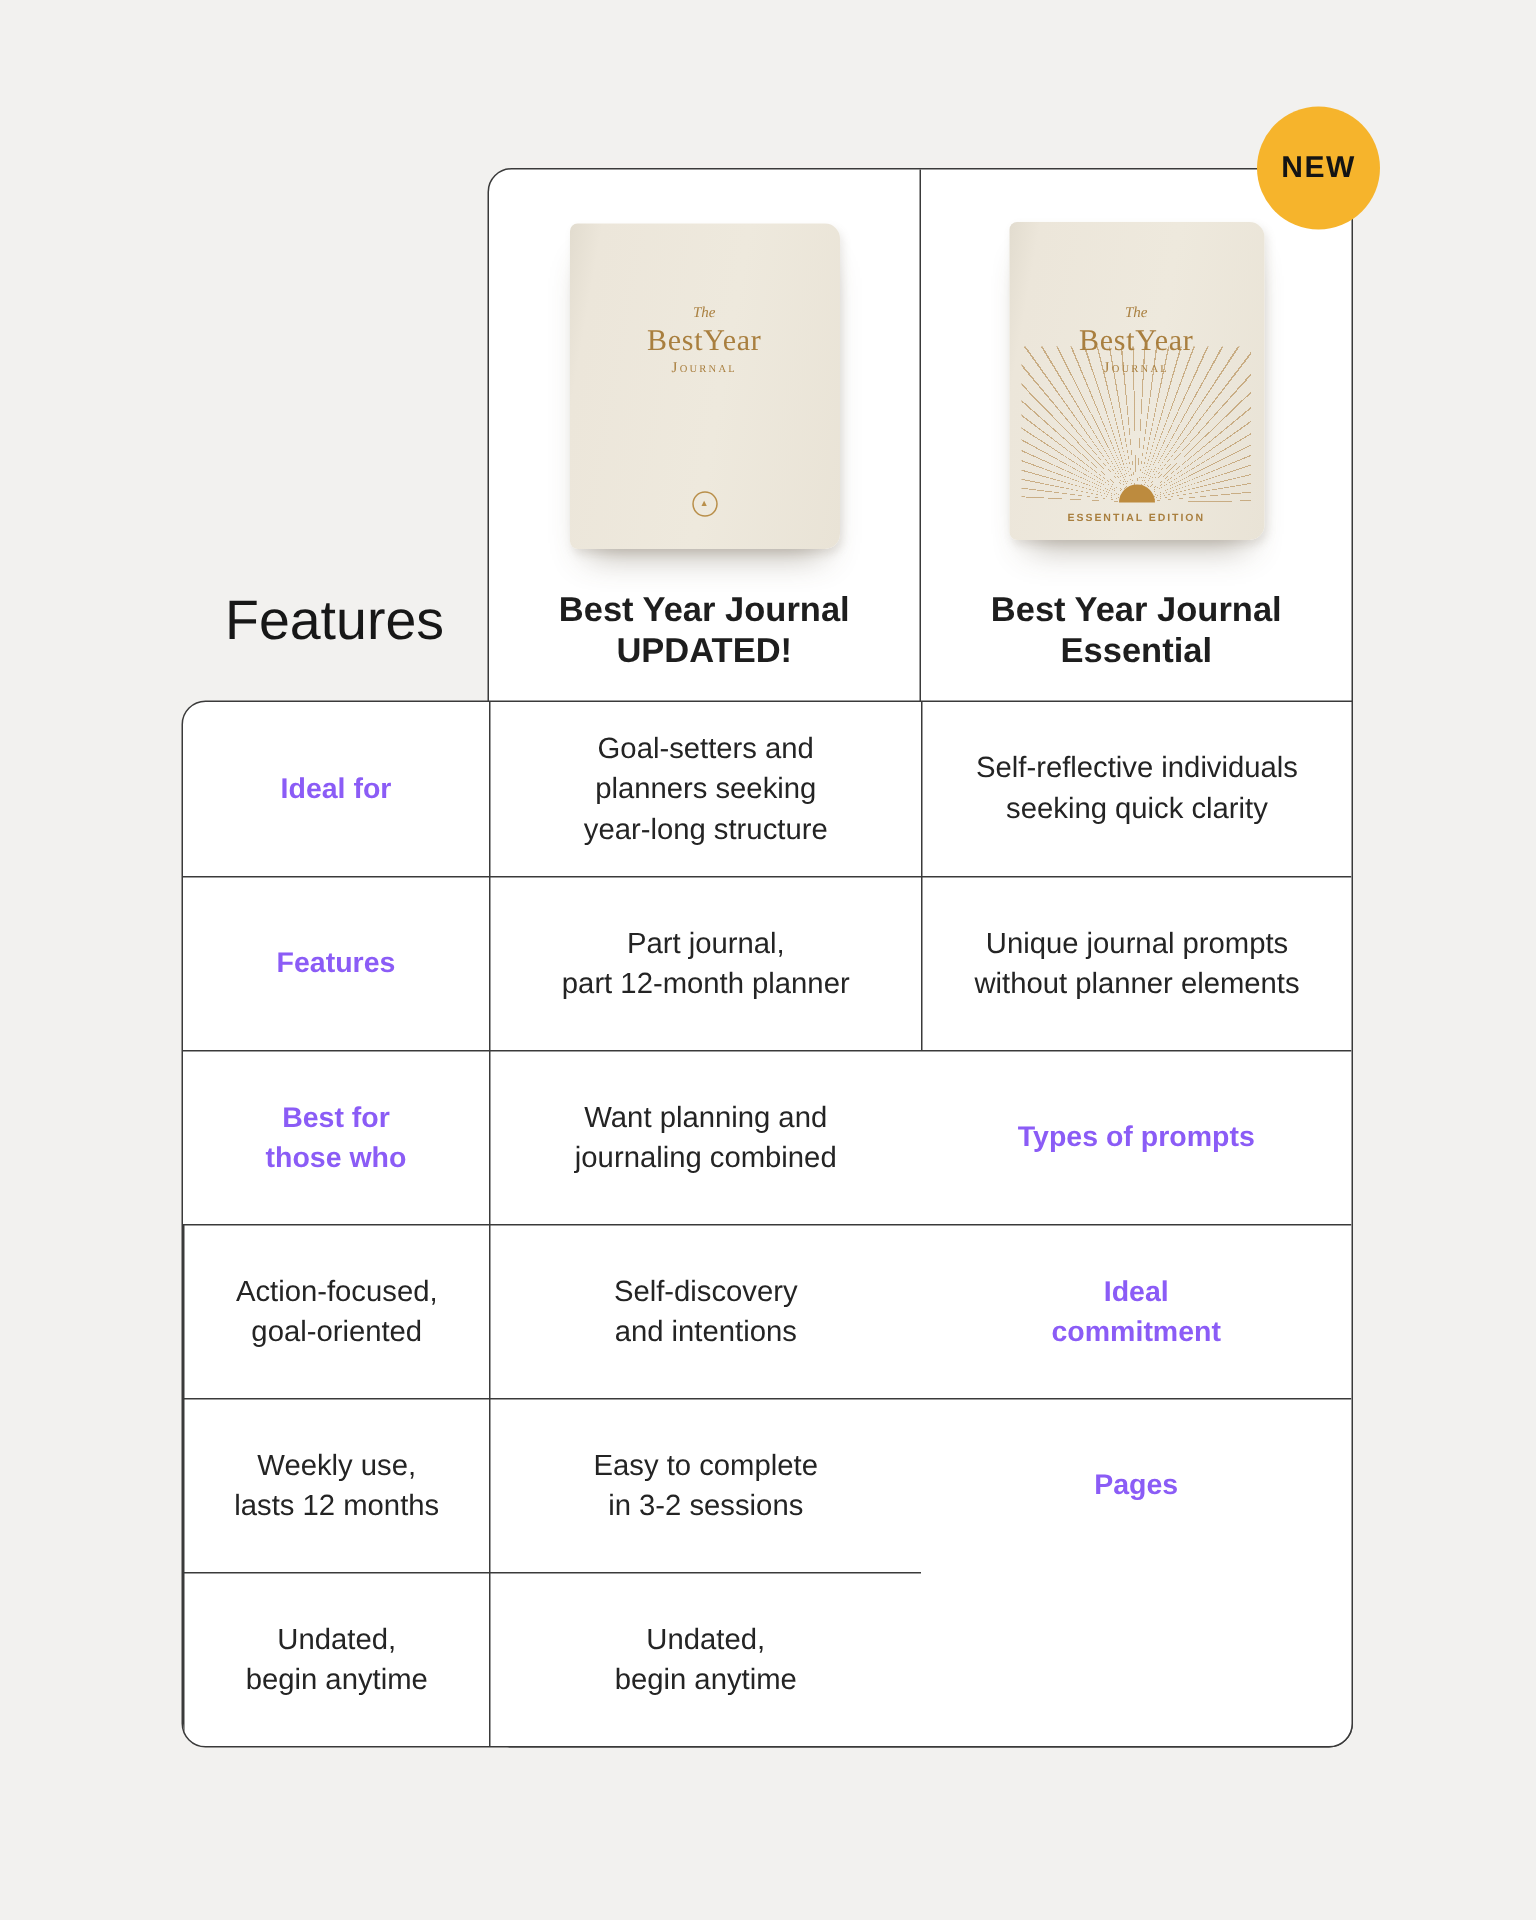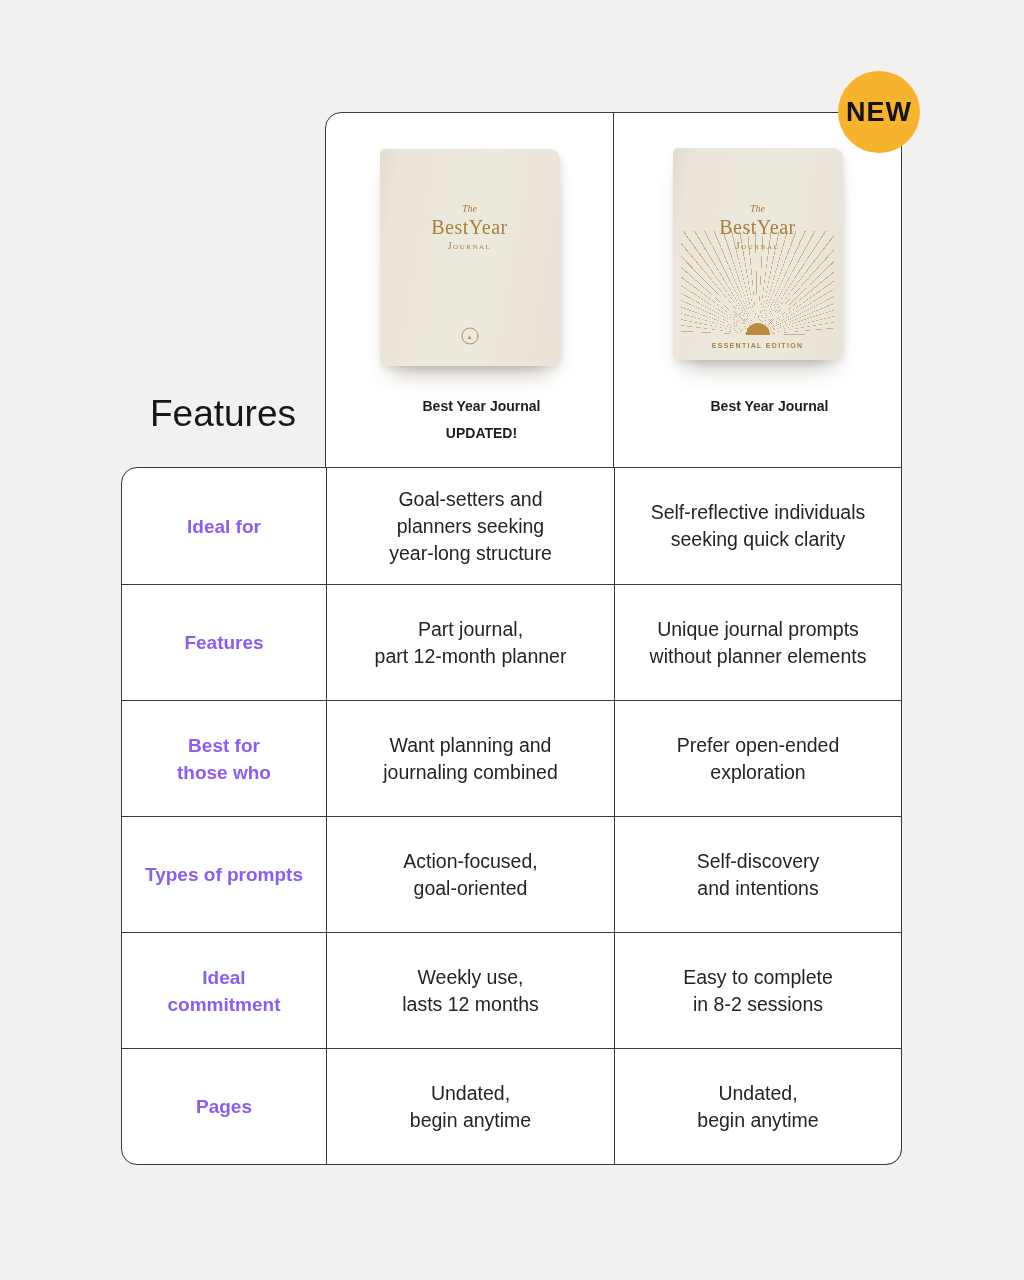--- a/index.html
+++ b/index.html
@@ -54,21 +54,21 @@
     width:24px; height:12px; border-radius:12px 12px 0 0; background:#bd8b3e;
   }
   .edition {
     position:absolute; left:0; width:100%; bottom:5%; text-align:center;
     font-size:7px; letter-spacing:1.3px; font-weight:700; color:#a97f3f;
   }
 
   
   .product-title {
     position:absolute; top:280px; left:0; width:100%; text-align:center;
-    font-size:14px; line-height:27px; font-weight:600; color:#1e1e1e;margin-left:12px;
+    font-size:23px; line-height:27px; font-weight:600; color:#1e1e1e;
   }
   .product-title .line2 { display:block; }
   .product-title .line2.strong { font-weight:800; }
 
   
   .features-heading {
     position:absolute; left:121px; top:391px; width:204px; text-align:center;
     font-family:Liberation Sans, sans-serif; font-size:37px; line-height:46px; color:#171717;
   }
 
@@ -89,21 +89,21 @@
   .cell.r0 { border-top:none; }
   .cell.cv { border-left:1.5px solid #3a3a3a; }
   .cell.lbl { font-weight:600; font-size:19px; color:#8b5cf6; }
 
   
   .new-badge {
     position:absolute; left:838px; top:71px; width:82px; height:82px;
     background:#f6b42c; border-radius:50%;
     display:flex; align-items:center; justify-content:center; z-index:5;
   }
-  .new-badge span { font-size:27px; font-weight:800; letter-spacing:1px; color:#141414; }
+  .new-badge span { font-size:20px; font-weight:800; letter-spacing:1px; color:#141414; }
 </style>
 </head>
 <body>
 
 <div class="stage">
 
   <div class="product-box">
     <div class="header-col-divider"></div>
 
     <div class="product-col c1">
@@ -127,20 +127,21 @@
         <div class="sun"></div>
         <div class="cover-text">
           <div class="cover-the">The</div>
           <div class="cover-brand">BestYear</div>
           <div class="cover-journal">Journal</div>
         </div>
         <div class="edition">ESSENTIAL EDITION</div>
       </div>
       <div class="product-title">
         <span class="line1">Best Year Journal</span>
+        <span class="line2">Essential</span>
       </div>
     </div>
   </div>
 
   <div class="features-heading">Features</div>
 
   <div class="rows-box">
     <div class="cell lbl r0">Ideal for</div>
     <div class="cell cv r0">Goal-setters and
 planners seeking
@@ -151,35 +152,33 @@
     <div class="cell lbl">Features</div>
     <div class="cell cv">Part journal,
 part 12-month planner</div>
     <div class="cell cv">Unique journal prompts
 without planner elements</div>
 
     <div class="cell lbl">Best for
 those who</div>
     <div class="cell cv">Want planning and
 journaling combined</div>
-    <div class="cell cv">Prefer open-ended
-exploration</div>
 
     <div class="cell lbl">Types of prompts</div>
     <div class="cell cv">Action-focused,
 goal-oriented</div>
     <div class="cell cv">Self-discovery
 and intentions</div>
 
     <div class="cell lbl">Ideal
 commitment</div>
     <div class="cell cv">Weekly use,
 lasts 12 months</div>
     <div class="cell cv">Easy to complete
-in 8-2 sessions</div>
+in 3-2 sessions</div>
 
     <div class="cell lbl">Pages</div>
     <div class="cell cv">Undated,
 begin anytime</div>
     <div class="cell cv">Undated,
 begin anytime</div>
   </div>
 
   <div class="new-badge">
     <span>NEW</span>

